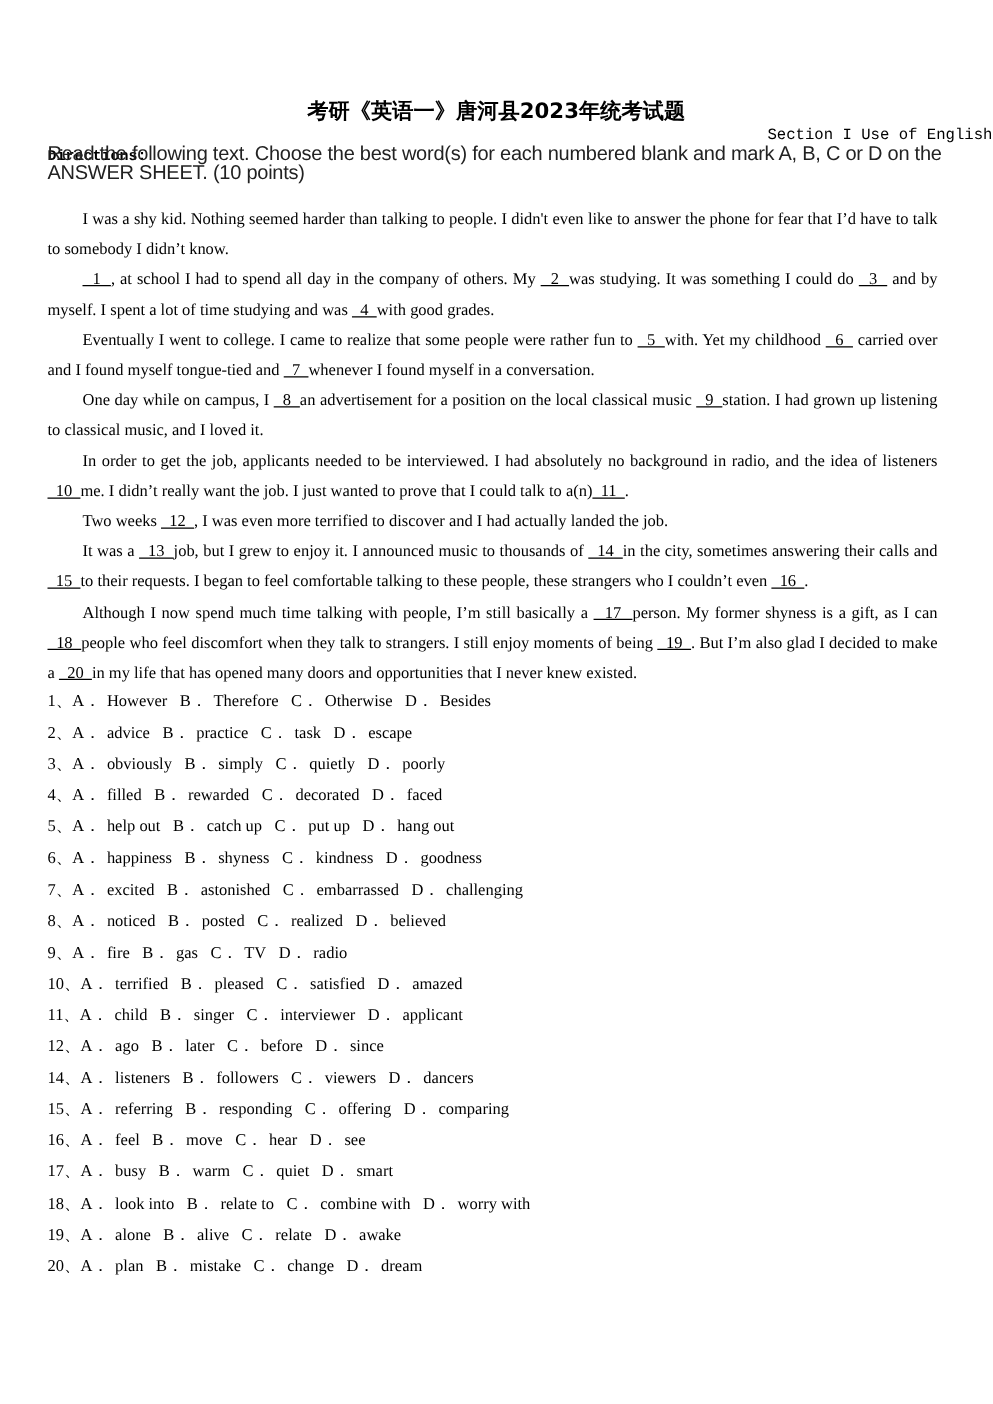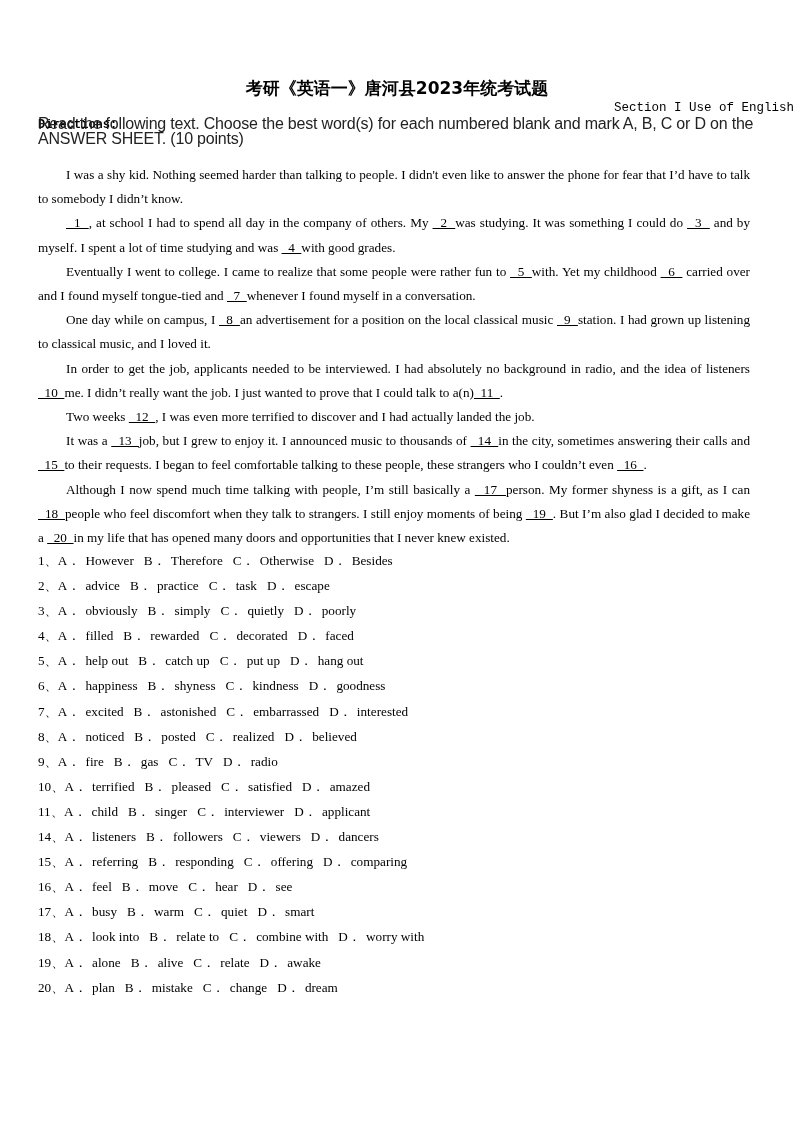--- a/index.html
+++ b/index.html
@@ -57,25 +57,26 @@
       <p><span>Although I now spend much time talking with people, I’m still basically a </span><span class="blank">  17  </span><span>person. My former shyness is a gift, as I can </span><span class="blank">  18  </span><span>people who feel discomfort when they talk to strangers. I still enjoy moments of being </span><span class="blank">  19  </span><span>. But I’m also glad I decided to make a </span><span class="blank">  20  </span><span>in my life that has opened many doors and opportunities that I never knew existed.</span></p>
     </div>
 
   <div class="options" id="options">
       <div class="q-row"><span class="q-num">1、</span><span class="opt"><span class="opt-letter">A．</span><span>However</span></span><span class="opt"><span class="opt-letter">B．</span><span>Therefore</span></span><span class="opt"><span class="opt-letter">C．</span><span>Otherwise</span></span><span class="opt"><span class="opt-letter">D．</span><span>Besides</span></span></div>
       <div class="q-row"><span class="q-num">2、</span><span class="opt"><span class="opt-letter">A．</span><span>advice</span></span><span class="opt"><span class="opt-letter">B．</span><span>practice</span></span><span class="opt"><span class="opt-letter">C．</span><span>task</span></span><span class="opt"><span class="opt-letter">D．</span><span>escape</span></span></div>
       <div class="q-row"><span class="q-num">3、</span><span class="opt"><span class="opt-letter">A．</span><span>obviously</span></span><span class="opt"><span class="opt-letter">B．</span><span>simply</span></span><span class="opt"><span class="opt-letter">C．</span><span>quietly</span></span><span class="opt"><span class="opt-letter">D．</span><span>poorly</span></span></div>
       <div class="q-row"><span class="q-num">4、</span><span class="opt"><span class="opt-letter">A．</span><span>filled</span></span><span class="opt"><span class="opt-letter">B．</span><span>rewarded</span></span><span class="opt"><span class="opt-letter">C．</span><span>decorated</span></span><span class="opt"><span class="opt-letter">D．</span><span>faced</span></span></div>
       <div class="q-row"><span class="q-num">5、</span><span class="opt"><span class="opt-letter">A．</span><span>help out</span></span><span class="opt"><span class="opt-letter">B．</span><span>catch up</span></span><span class="opt"><span class="opt-letter">C．</span><span>put up</span></span><span class="opt"><span class="opt-letter">D．</span><span>hang out</span></span></div>
       <div class="q-row"><span class="q-num">6、</span><span class="opt"><span class="opt-letter">A．</span><span>happiness</span></span><span class="opt"><span class="opt-letter">B．</span><span>shyness</span></span><span class="opt"><span class="opt-letter">C．</span><span>kindness</span></span><span class="opt"><span class="opt-letter">D．</span><span>goodness</span></span></div>
-      <div class="q-row"><span class="q-num">7、</span><span class="opt"><span class="opt-letter">A．</span><span>excited</span></span><span class="opt"><span class="opt-letter">B．</span><span>astonished</span></span><span class="opt"><span class="opt-letter">C．</span><span>embarrassed</span></span><span class="opt"><span class="opt-letter">D．</span><span>interested</span></span></div>
+      <div class="q-row"><span class="q-num">7、</span><span class="opt"><span class="opt-letter">A．</span><span>excited</span></span><span class="opt"><span class="opt-letter">B．</span><span>astonished</span></span><span class="opt"><span class="opt-letter">C．</span><span>embarrassed</span></span><span class="opt"><span class="opt-letter">D．</span><span>challenging</span></span></div>
       <div class="q-row"><span class="q-num">8、</span><span class="opt"><span class="opt-letter">A．</span><span>noticed</span></span><span class="opt"><span class="opt-letter">B．</span><span>posted</span></span><span class="opt"><span class="opt-letter">C．</span><span>realized</span></span><span class="opt"><span class="opt-letter">D．</span><span>believed</span></span></div>
       <div class="q-row"><span class="q-num">9、</span><span class="opt"><span class="opt-letter">A．</span><span>fire</span></span><span class="opt"><span class="opt-letter">B．</span><span>gas</span></span><span class="opt"><span class="opt-letter">C．</span><span>TV</span></span><span class="opt"><span class="opt-letter">D．</span><span>radio</span></span></div>
       <div class="q-row"><span class="q-num">10、</span><span class="opt"><span class="opt-letter">A．</span><span>terrified</span></span><span class="opt"><span class="opt-letter">B．</span><span>pleased</span></span><span class="opt"><span class="opt-letter">C．</span><span>satisfied</span></span><span class="opt"><span class="opt-letter">D．</span><span>amazed</span></span></div>
       <div class="q-row"><span class="q-num">11、</span><span class="opt"><span class="opt-letter">A．</span><span>child</span></span><span class="opt"><span class="opt-letter">B．</span><span>singer</span></span><span class="opt"><span class="opt-letter">C．</span><span>interviewer</span></span><span class="opt"><span class="opt-letter">D．</span><span>applicant</span></span></div>
+      <div class="q-row"><span class="q-num">12、</span><span class="opt"><span class="opt-letter">A．</span><span>ago</span></span><span class="opt"><span class="opt-letter">B．</span><span>later</span></span><span class="opt"><span class="opt-letter">C．</span><span>before</span></span><span class="opt"><span class="opt-letter">D．</span><span>since</span></span></div>
       <div class="q-row"><span class="q-num">14、</span><span class="opt"><span class="opt-letter">A．</span><span>listeners</span></span><span class="opt"><span class="opt-letter">B．</span><span>followers</span></span><span class="opt"><span class="opt-letter">C．</span><span>viewers</span></span><span class="opt"><span class="opt-letter">D．</span><span>dancers</span></span></div>
       <div class="q-row"><span class="q-num">15、</span><span class="opt"><span class="opt-letter">A．</span><span>referring</span></span><span class="opt"><span class="opt-letter">B．</span><span>responding</span></span><span class="opt"><span class="opt-letter">C．</span><span>offering</span></span><span class="opt"><span class="opt-letter">D．</span><span>comparing</span></span></div>
       <div class="q-row"><span class="q-num">16、</span><span class="opt"><span class="opt-letter">A．</span><span>feel</span></span><span class="opt"><span class="opt-letter">B．</span><span>move</span></span><span class="opt"><span class="opt-letter">C．</span><span>hear</span></span><span class="opt"><span class="opt-letter">D．</span><span>see</span></span></div>
       <div class="q-row"><span class="q-num">17、</span><span class="opt"><span class="opt-letter">A．</span><span>busy</span></span><span class="opt"><span class="opt-letter">B．</span><span>warm</span></span><span class="opt"><span class="opt-letter">C．</span><span>quiet</span></span><span class="opt"><span class="opt-letter">D．</span><span>smart</span></span></div>
       <div class="q-row"><span class="q-num">18、</span><span class="opt"><span class="opt-letter">A．</span><span>look into</span></span><span class="opt"><span class="opt-letter">B．</span><span>relate to</span></span><span class="opt"><span class="opt-letter">C．</span><span>combine with</span></span><span class="opt"><span class="opt-letter">D．</span><span>worry with</span></span></div>
       <div class="q-row"><span class="q-num">19、</span><span class="opt"><span class="opt-letter">A．</span><span>alone</span></span><span class="opt"><span class="opt-letter">B．</span><span>alive</span></span><span class="opt"><span class="opt-letter">C．</span><span>relate</span></span><span class="opt"><span class="opt-letter">D．</span><span>awake</span></span></div>
       <div class="q-row"><span class="q-num">20、</span><span class="opt"><span class="opt-letter">A．</span><span>plan</span></span><span class="opt"><span class="opt-letter">B．</span><span>mistake</span></span><span class="opt"><span class="opt-letter">C．</span><span>change</span></span><span class="opt"><span class="opt-letter">D．</span><span>dream</span></span></div>
     </div>
 </div>
 

